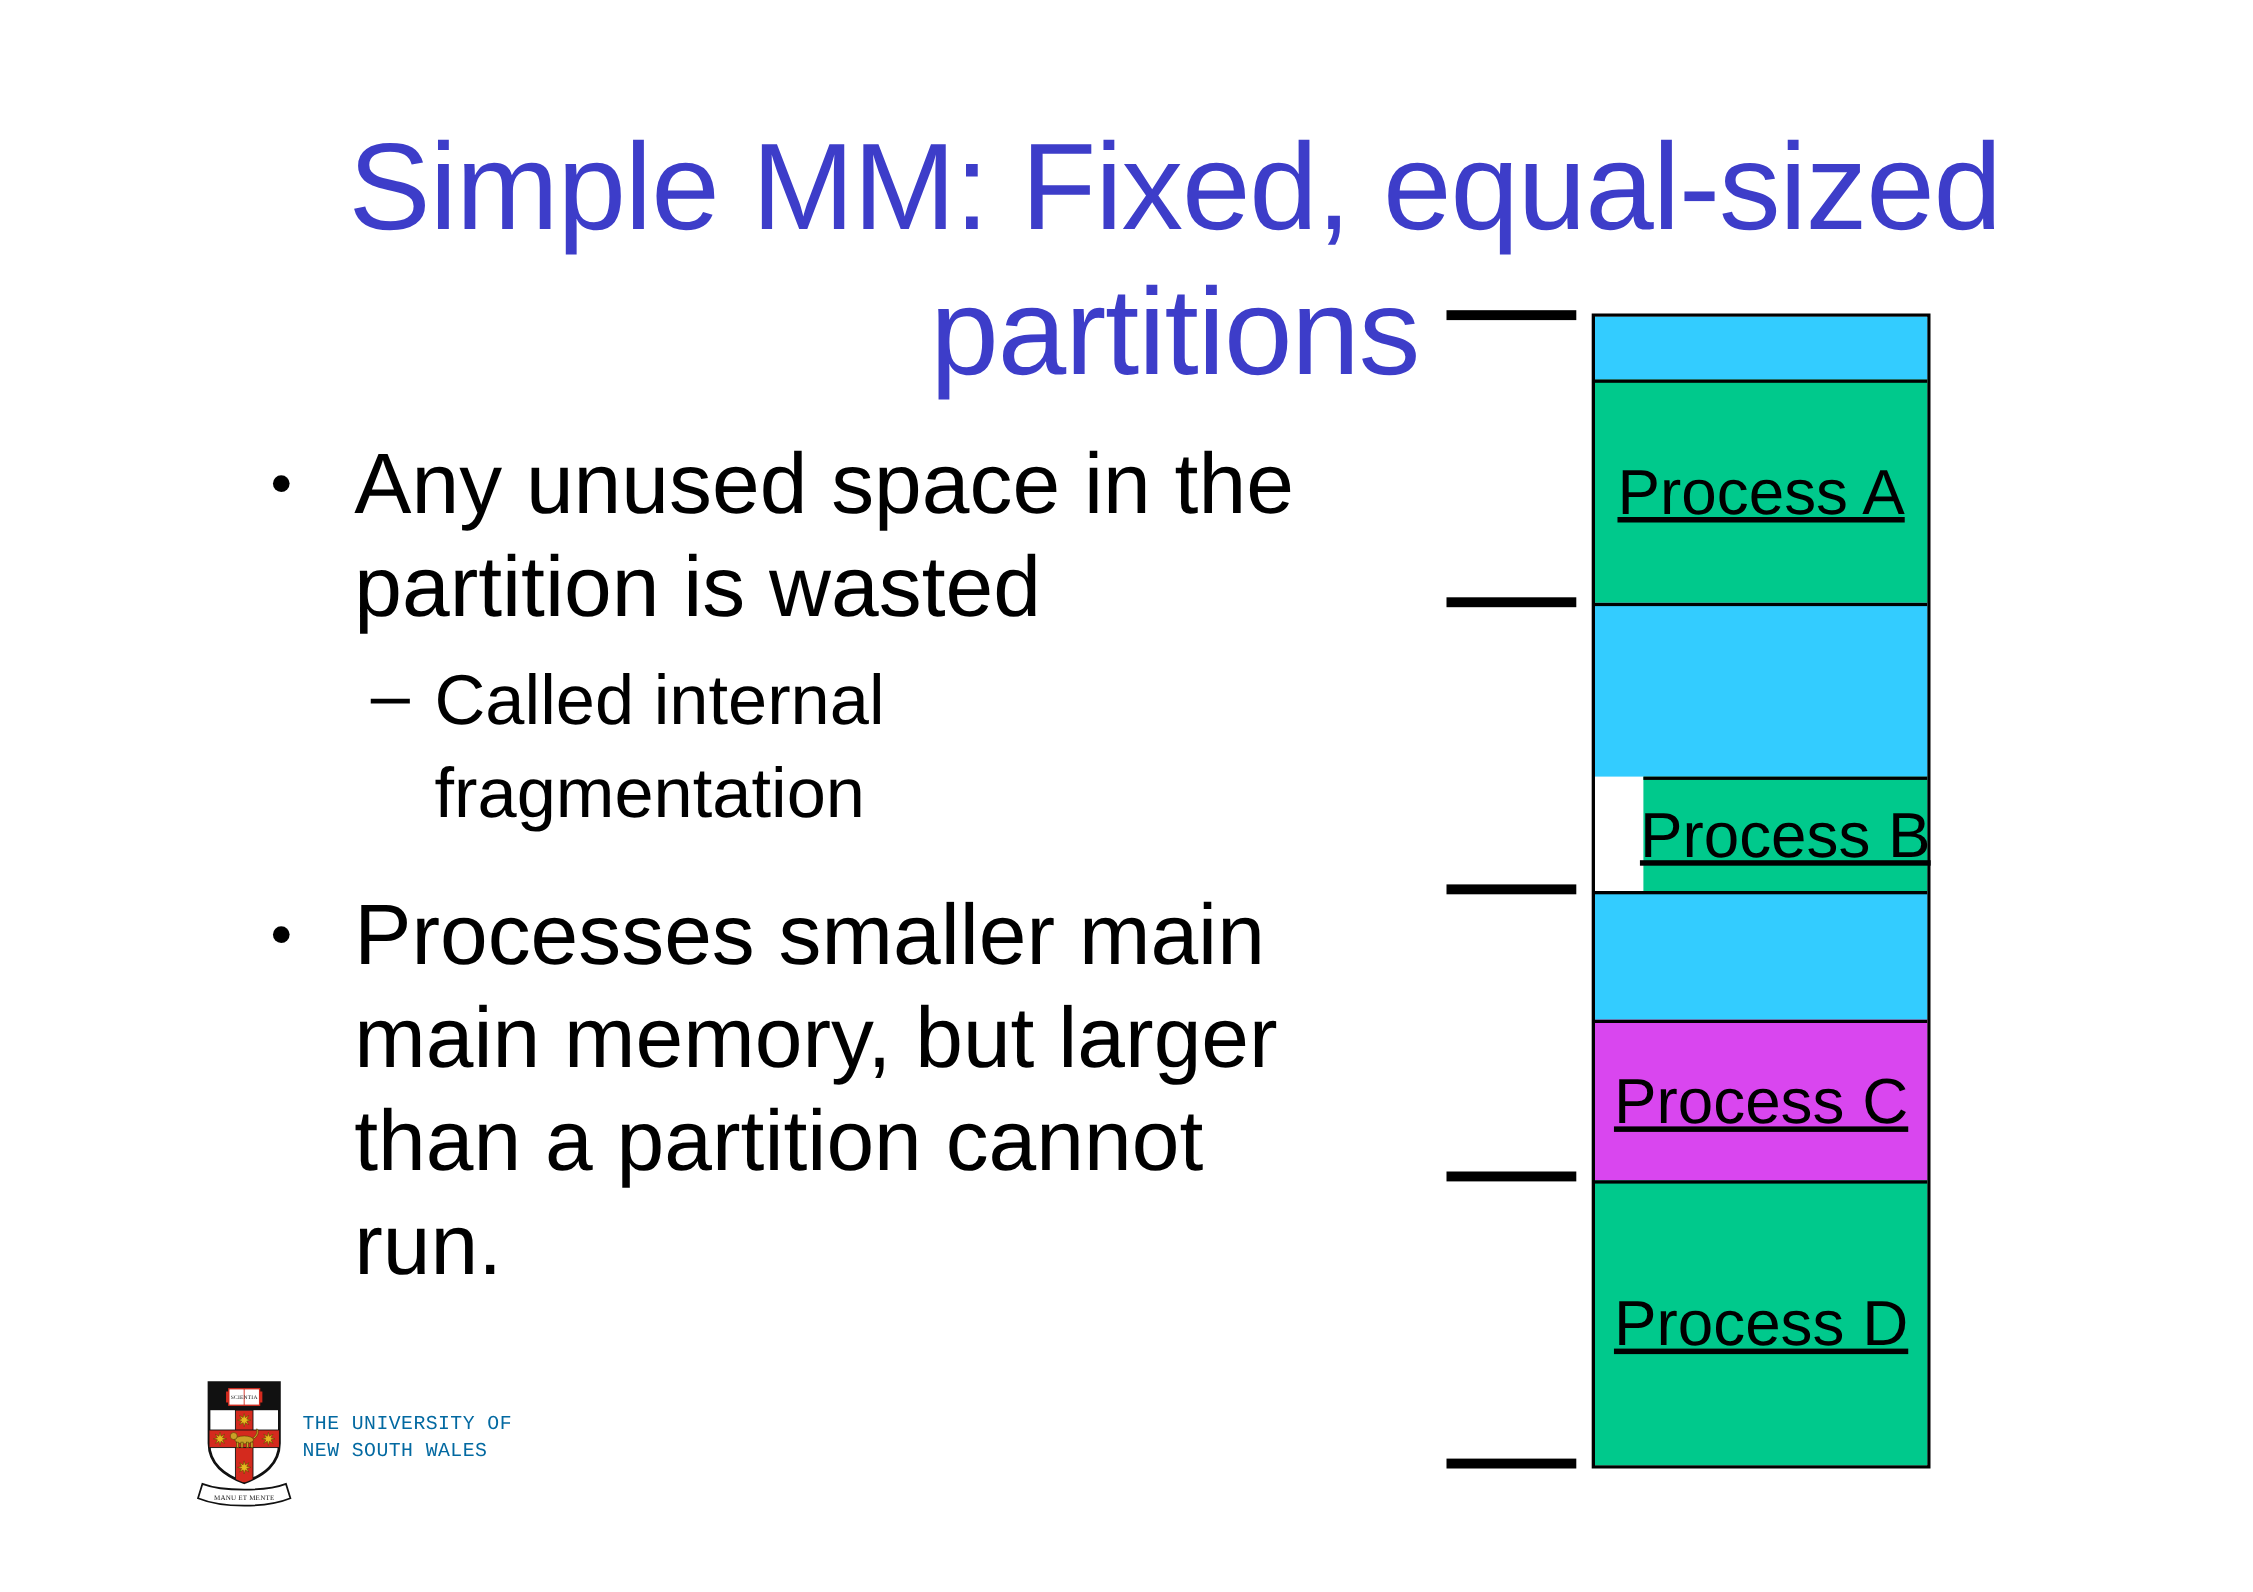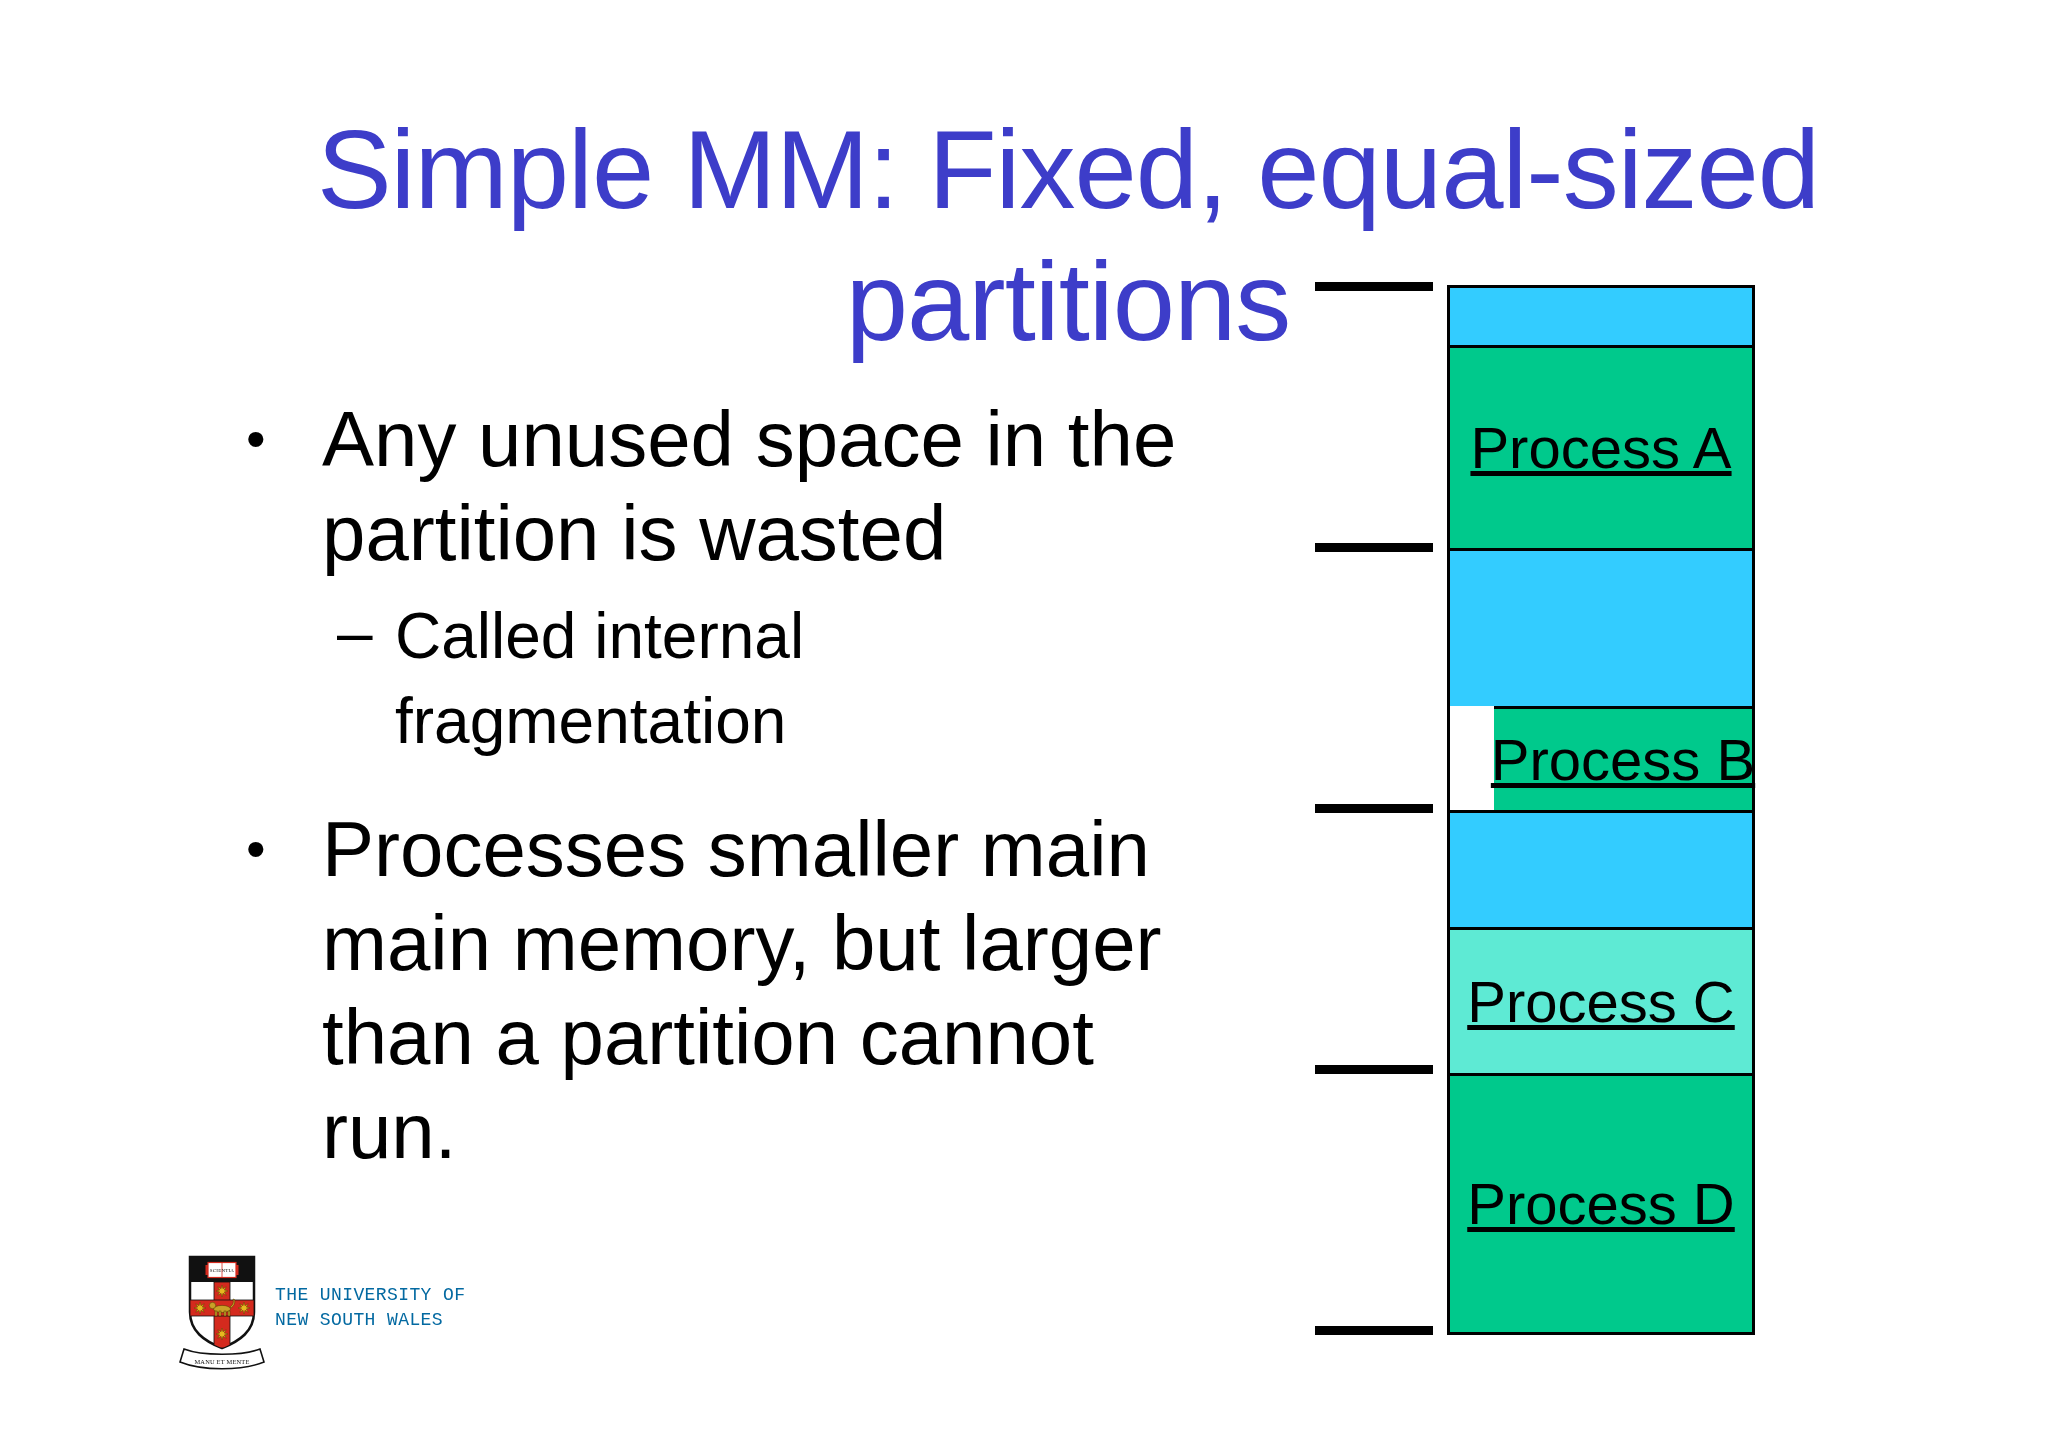--- a/index.html
+++ b/index.html
@@ -82,21 +82,21 @@
   <div class="diagram">
       <div class="band" style="flex-grow: 58; background: rgb(51, 204, 255);"></div>
       <div class="band" style="flex-grow: 205; background: rgb(0, 201, 140); border-top: 3px solid rgb(0, 0, 0);">
         <span class="band-label">Process A</span>
       </div>
       <div class="band" style="flex-grow: 159; background: rgb(51, 204, 255); border-top: 3px solid rgb(0, 0, 0);"></div>
       <div class="band" style="flex-grow: 103; background: rgb(0, 201, 140); border-top: 3px solid rgb(0, 0, 0); margin-left: 44px;">
         <span class="band-label">Process B</span>
       </div>
       <div class="band" style="flex-grow: 117; background: rgb(51, 204, 255); border-top: 3px solid rgb(0, 0, 0);"></div>
-      <div class="band" style="flex-grow: 146; background: #5eead4; border-top: 3px solid rgb(0, 0, 0);">
+      <div class="band" style="flex-grow: 146; background: #d946ef; border-top: 3px solid rgb(0, 0, 0);">
         <span class="band-label">Process C</span>
       </div>
       <div class="band" style="flex-grow: 262; background: rgb(0, 201, 140); border-top: 3px solid rgb(0, 0, 0);">
         <span class="band-label">Process D</span>
       </div>
       <div class="tick" style="top: -6.5px;"></div>
       <div class="tick" style="top: 254.5px;"></div>
       <div class="tick" style="top: 515.5px;"></div>
       <div class="tick" style="top: 776.5px;"></div>
       <div class="tick" style="top: 1037.5px;"></div>

